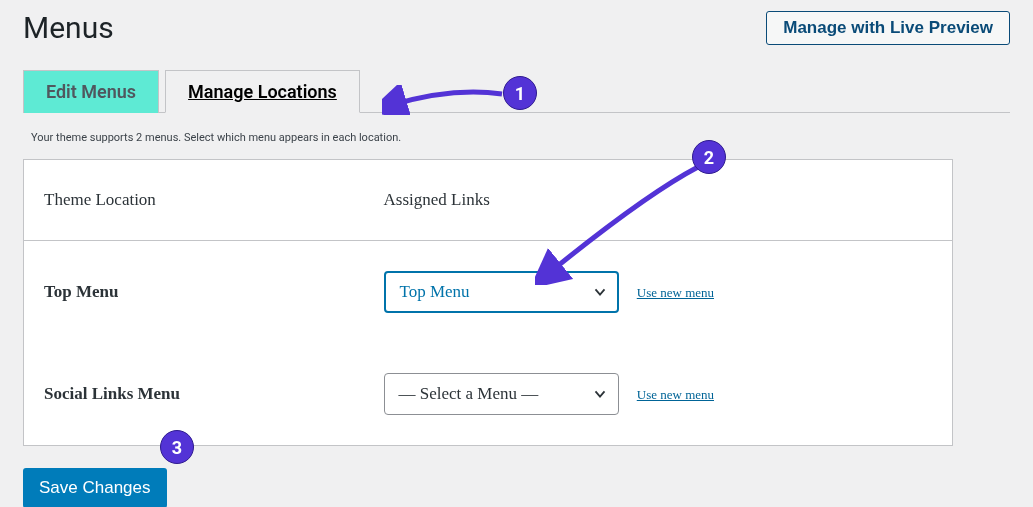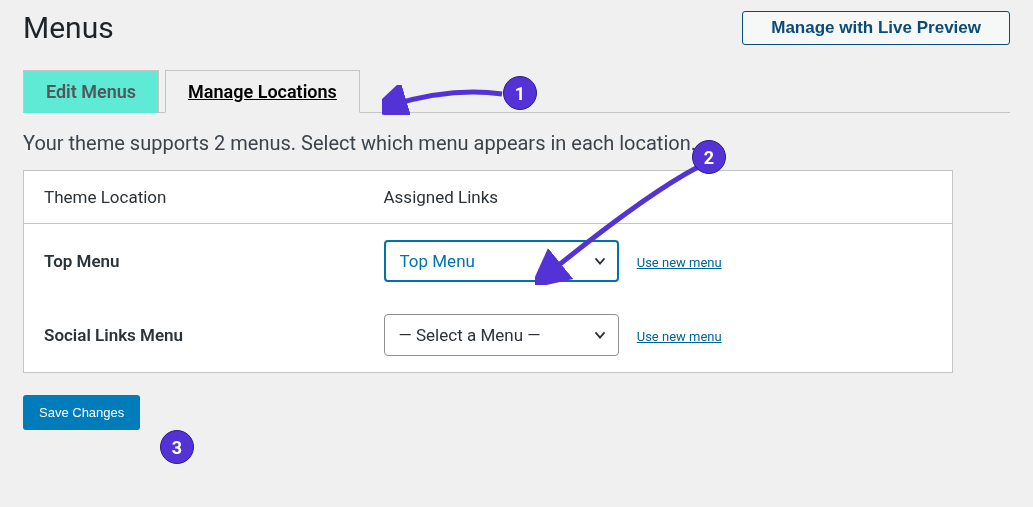--- a/index.html
+++ b/index.html
@@ -23,21 +23,21 @@
     font-size: 30px;
     font-weight: 400;
     color: #1d2327;
   }
   .live-preview-btn {
     background: #f6f7f7;
     border: 1px solid #0a4b78;
     color: #0a4b78;
     font-weight: 600;
     font-size: 17px;
-    padding: 6px 28px;
+    padding: 6px 16px;
     border-radius: 3px;
     cursor: pointer;
   }
   .nav-tab-wrapper {
     border-bottom: 1px solid #c3c4c7;
     margin-top: 25px;
     display: flex;
   }
   .nav-tab {
     display: inline-block;
@@ -52,36 +52,37 @@
     cursor: pointer;
     font-weight: 600;
   }
   .nav-tab.active {
     background: #f0f0f1;
     color: #000;
     border-bottom: 1px solid #f0f0f1;
     text-decoration: underline;
   }
   .description {
-    margin: 18px 0 15px 0;
-    font-size: 20px;
+    margin: 18px 0 15px 8px;
+    font-size: 11px;
     color: #3c434a;
   }
   .locations-table {
     width: 930px;
     border: 1px solid #c3c4c7;
     background: #fff;
     border-collapse: collapse;
   }
   .locations-table th, .locations-table td {
     text-align: left;
-    padding: 16px 20px;
+    padding: 30px 20px;
     font-size: 17px;
     font-weight: 400;
     color: #2c3338;
+    font-family: Liberation Serif, serif;
   }
   .locations-table thead th {
     border-bottom: 1px solid #c3c4c7;
   }
   .locations-table th.col-location { width: 340px; }
   .locations-table td.loc-label { font-weight: 600; }
   .select-wrap {
     position: relative;
     display: inline-block;
     width: 235px;
@@ -116,21 +117,21 @@
     color: #006497;
     font-size: 13px;
     text-decoration: underline;
     cursor: pointer;
   }
   .save-row { margin-top: 22px; }
   .save-button {
     background: #007cba;
     color: #fff;
     border: none;
-    font-size: 13px;
+    font-size: 17px;
     padding: 10px 16px;
     border-radius: 3px;
     cursor: pointer;
   }
   
   .anno-badge {
     position: absolute;
     width: 34px;
     height: 34px;
     border-radius: 50%;

